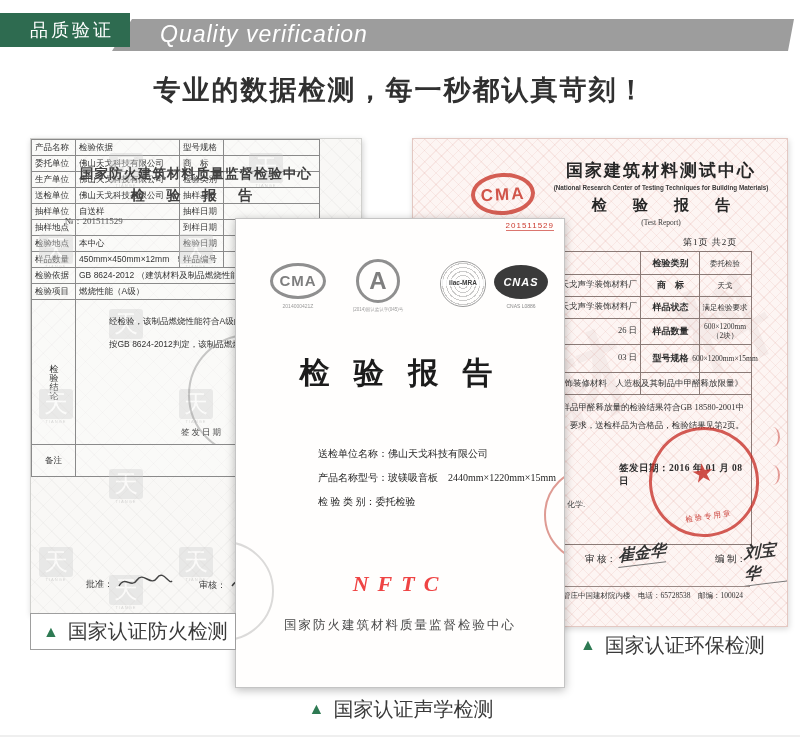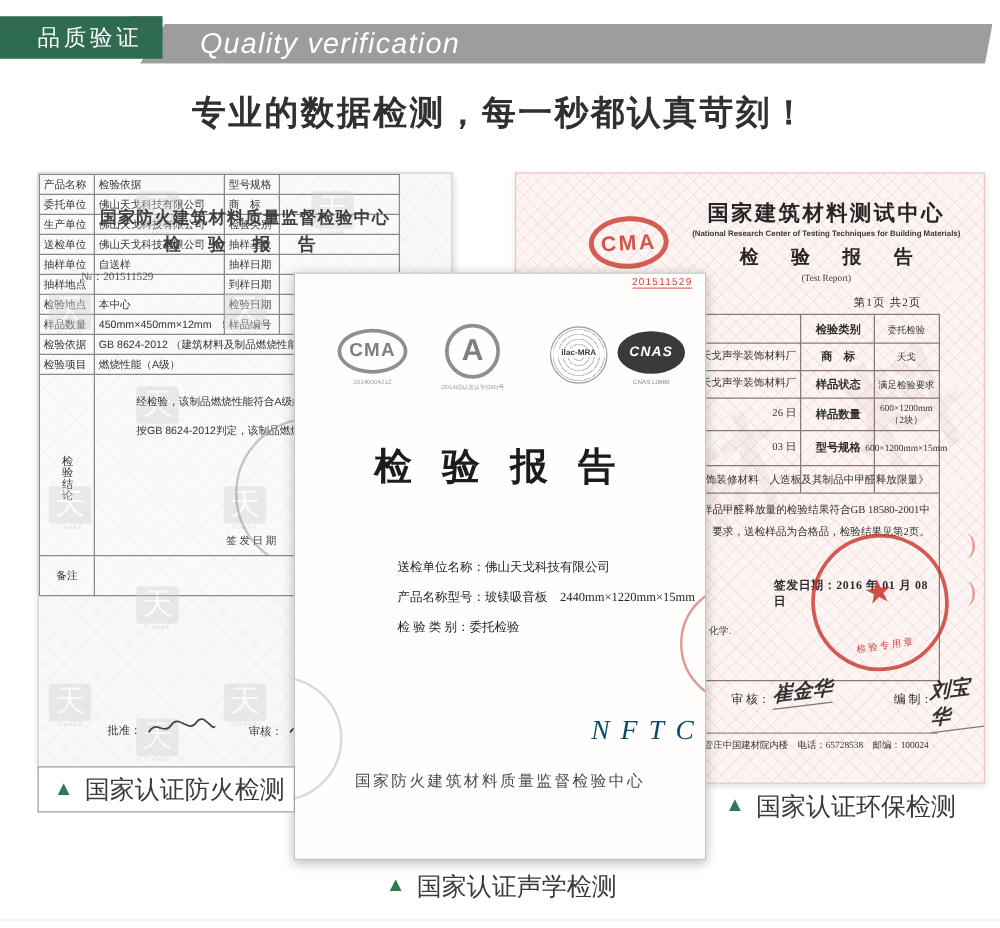--- a/index.html
+++ b/index.html
@@ -88,22 +88,22 @@
   .cm-title{left:0;top:134px;width:100%;text-align:center;font-size:30px;font-weight:bold;
             color:#1c1c1c;letter-spacing:8px;}
   .cm-no{left:0;top:206px;width:100%;text-align:center;font-size:11px;color:#222;
          font-family:"Liberation Serif",serif;}
   .cm-field{left:82px;font-size:10px;color:#262626;font-family:Liberation Serif, serif;}
   .cm-f1{top:228px;} .cm-f2{top:252px;} .cm-f3{top:276px;}
   .cm-stamp-right{left:308px;top:248px;width:92px;height:92px;border-radius:50%;
                   border:2.5px solid rgba(195,72,60,.55);}
   .cm-stamp-left{left:-62px;top:322px;width:96px;height:96px;border-radius:50%;
                  border:2px solid rgba(0,0,0,.14);}
-  .cm-nftc{left:0;top:352px;width:100%;text-align:right;font-size:22px;font-weight:400;
-           font-style:italic;color:#0c4a6e;letter-spacing:9px;
+  .cm-nftc{left:0;top:352px;width:100%;text-align:center;font-size:22px;font-weight:700;
+           font-style:italic;color:#ef4444;letter-spacing:9px;
            font-family:"Liberation Serif",serif;}
   .cm-org{left:0;top:398px;width:100%;text-align:center;font-size:12.5px;color:#4a4a4a;
           letter-spacing:2px;}
 
   
   .ce-wm{left:120px;top:150px;font-size:90px;font-weight:bold;color:rgba(120,90,80,.06);
          transform:rotate(-22deg);letter-spacing:18px;white-space:nowrap;}
   .ce-cma{left:58px;top:34px;width:64px;height:42px;border:4px solid rgba(201,56,44,.8);
           border-radius:50%;transform:rotate(-3deg);text-align:center;line-height:36px;
           font-size:17px;font-weight:bold;color:rgba(201,56,44,.85);letter-spacing:2px;

